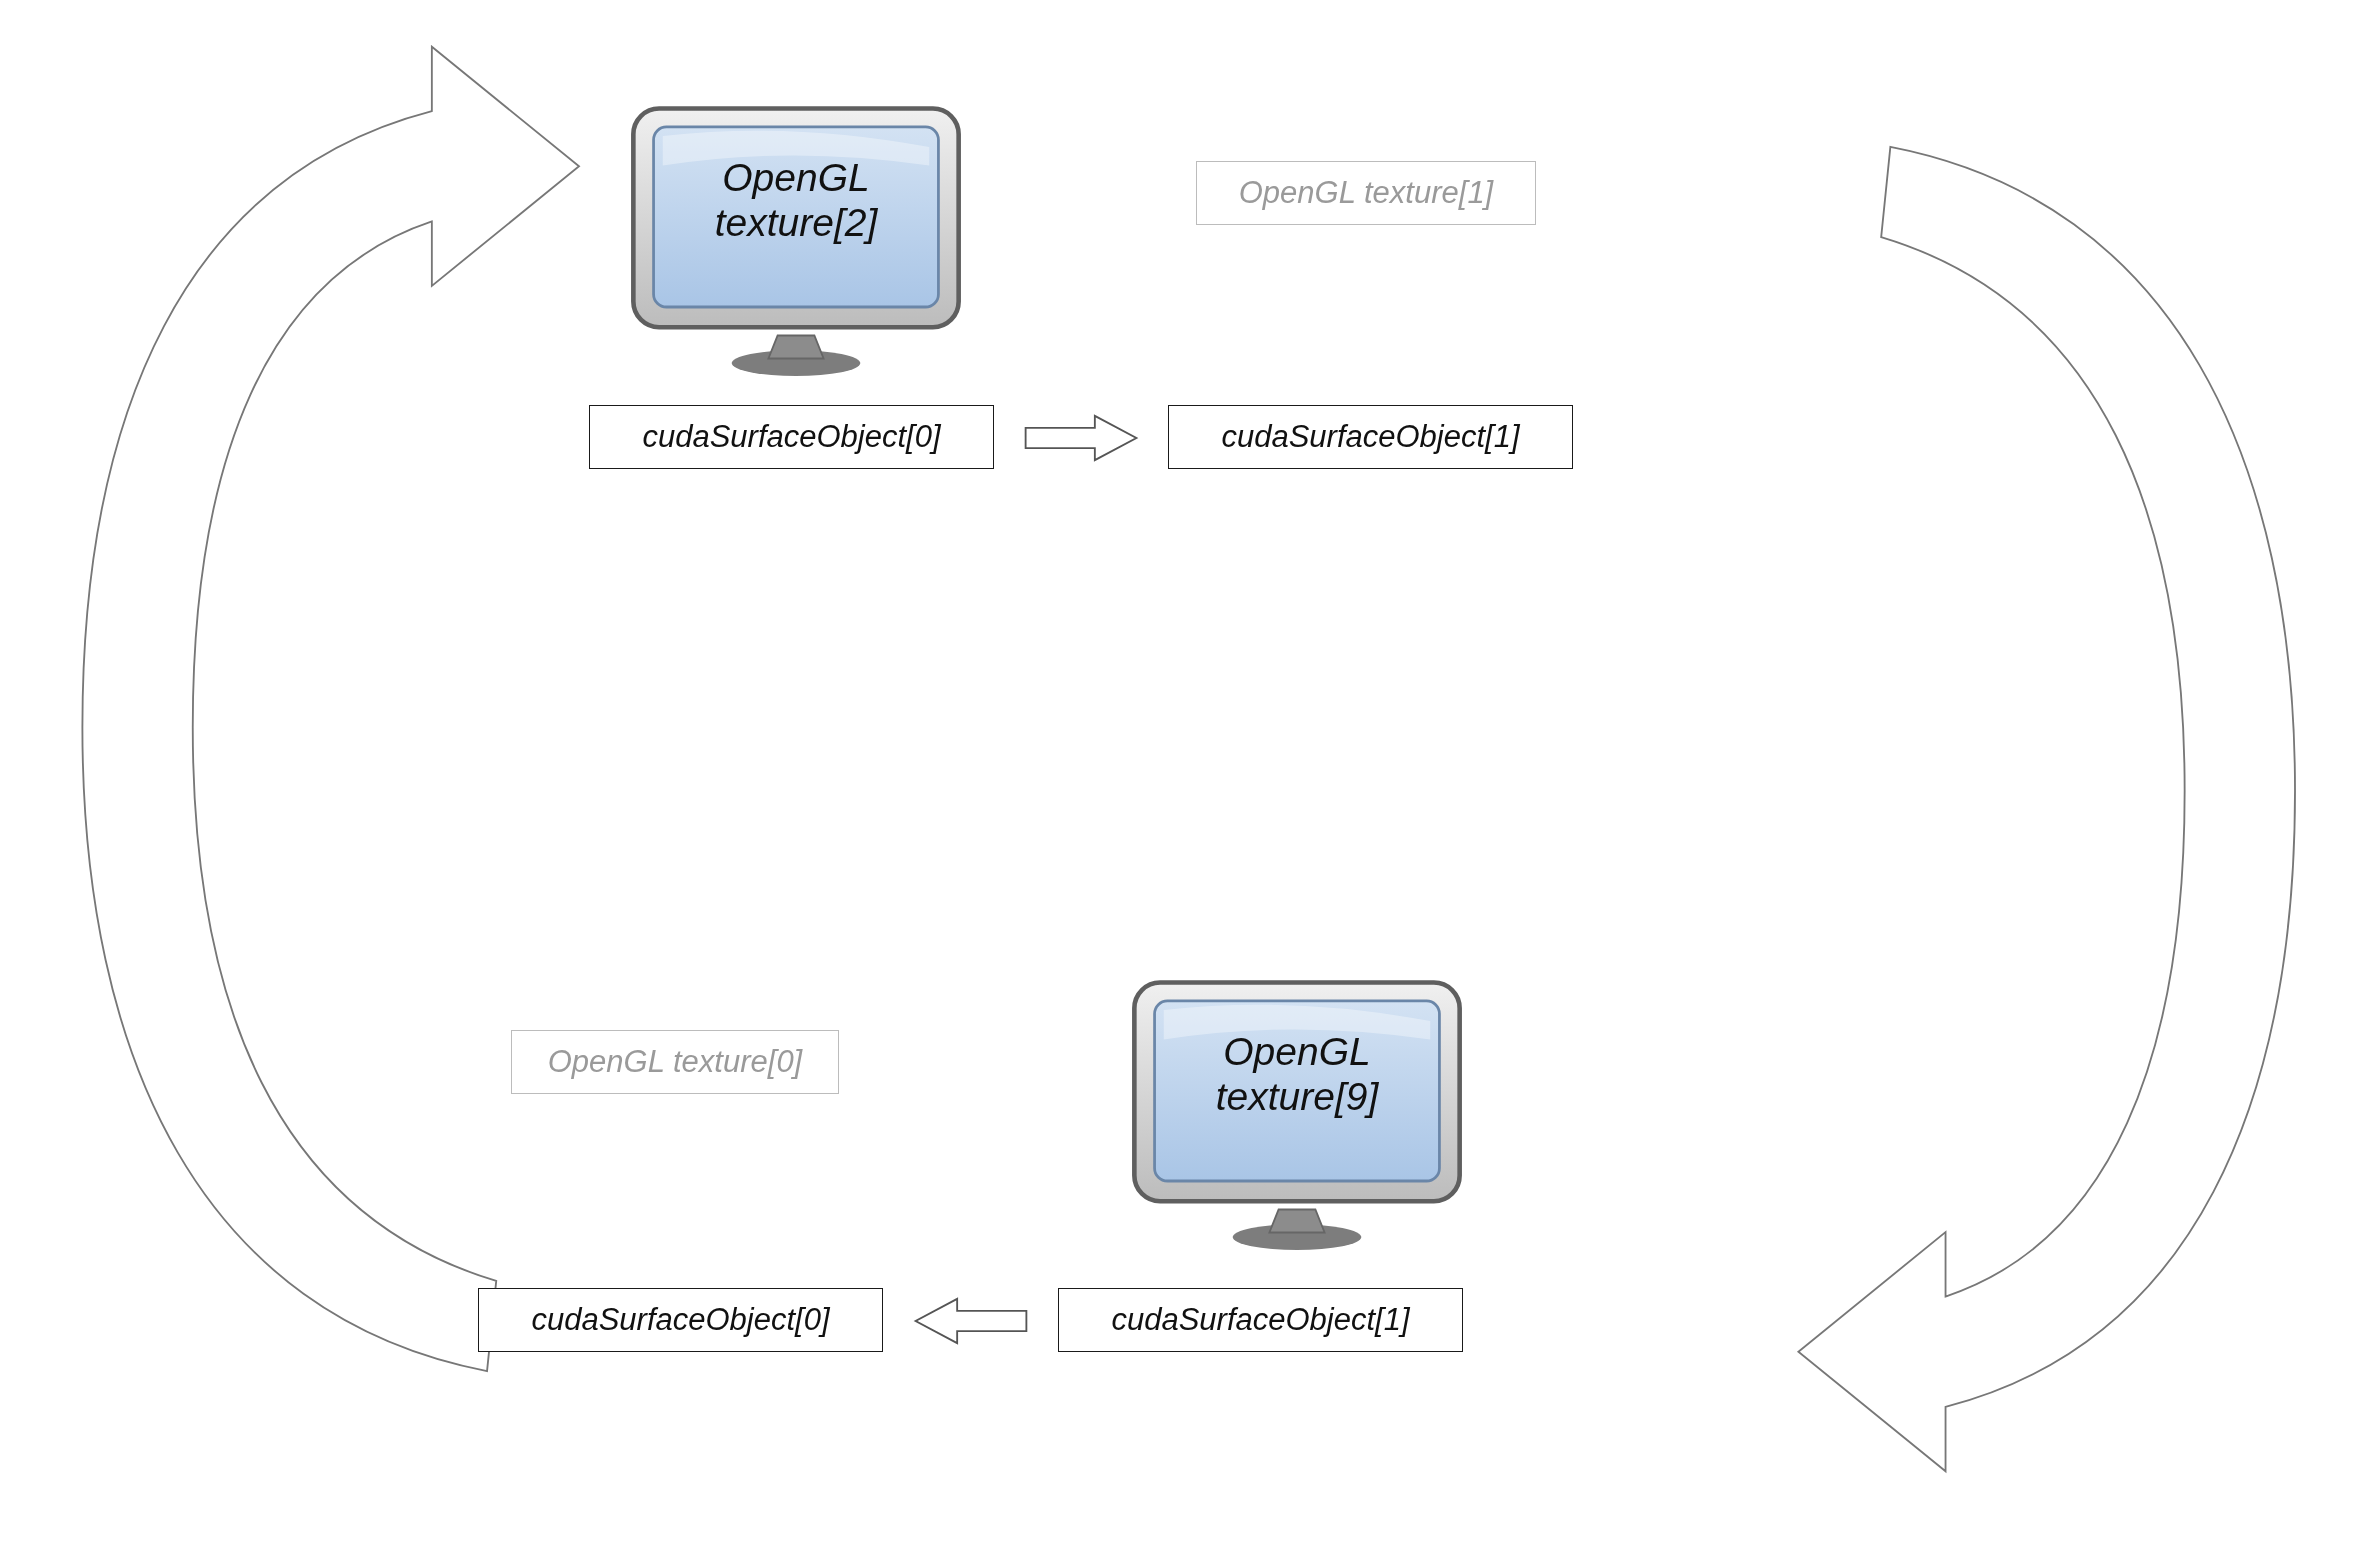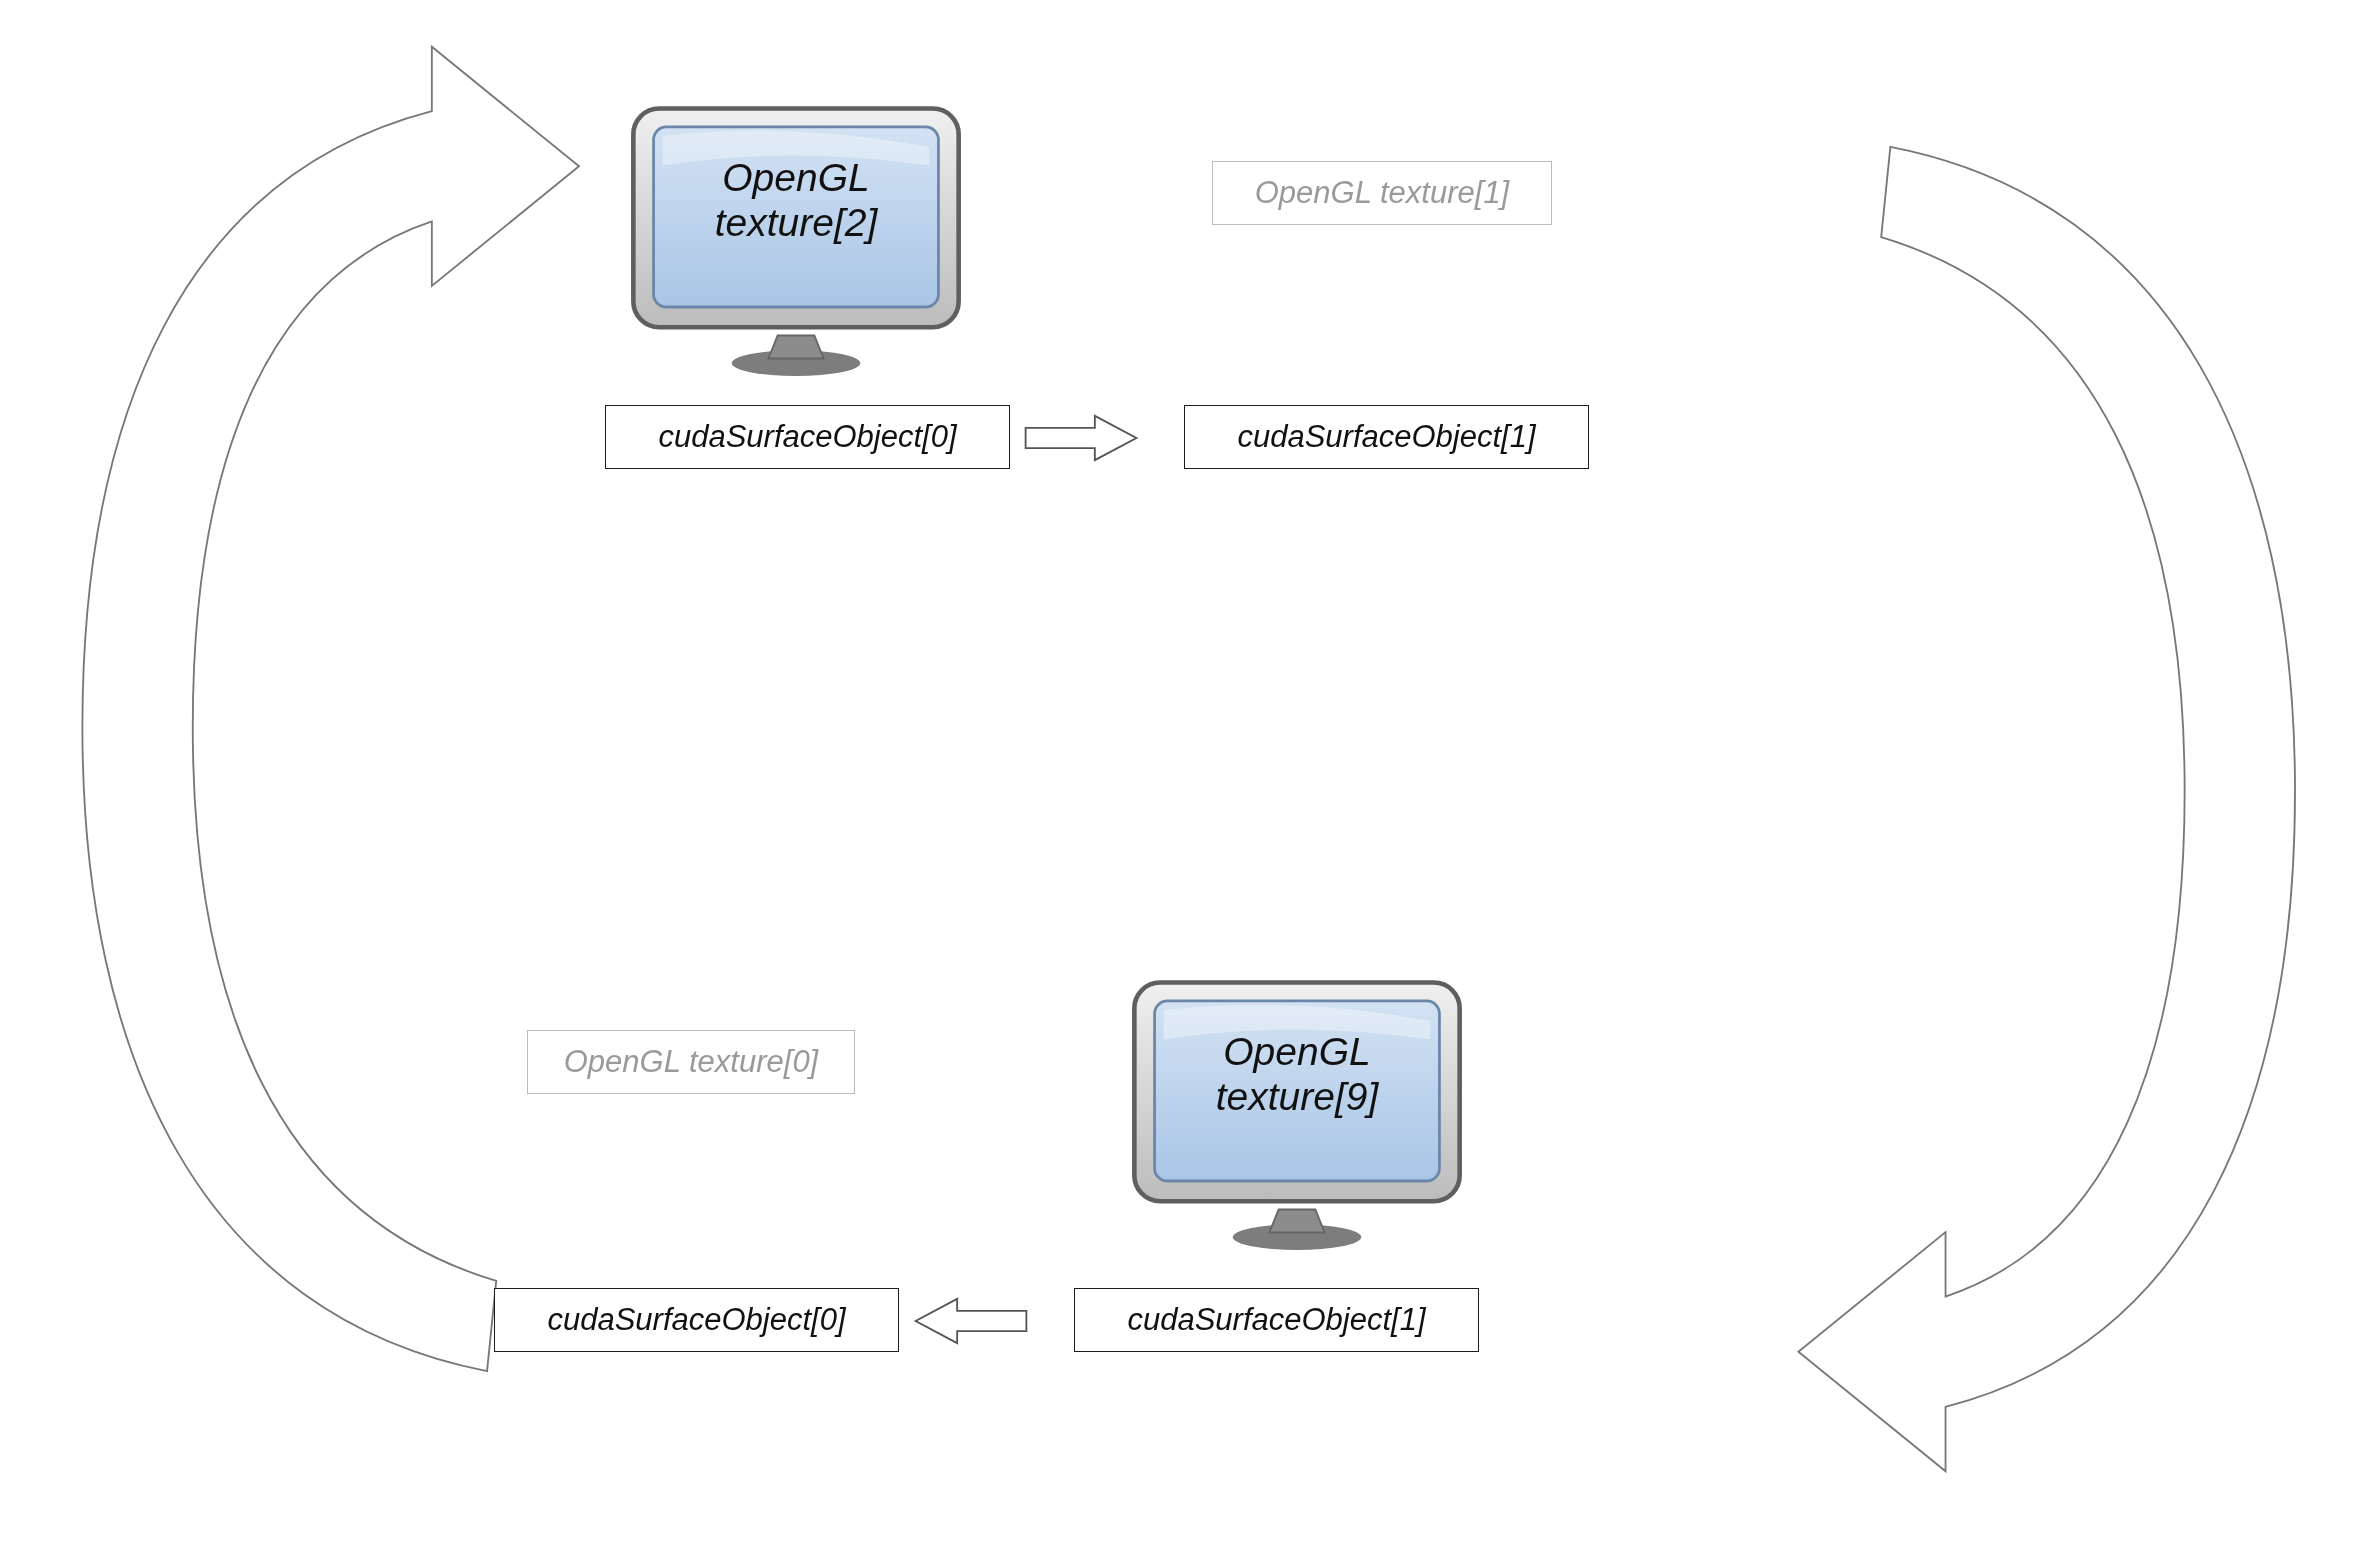--- a/index.html
+++ b/index.html
@@ -23,21 +23,20 @@
     border: 1.8px solid #1a1a1a;
     background: #ffffff;
     display: flex;
     align-items: center;
     justify-content: center;
     text-align: center;
     font-style: italic;
     font-size: 31px;
     color: #111;
     box-sizing: border-box;
-    margin-left: 16px;
   }
   .box.faded {
     border-color: #bcbcbc;
     color: #9a9a9a;
   }
   .monitor-label {
     position: absolute;
     font-style: italic;
     font-size: 39px;
     color: #111;

